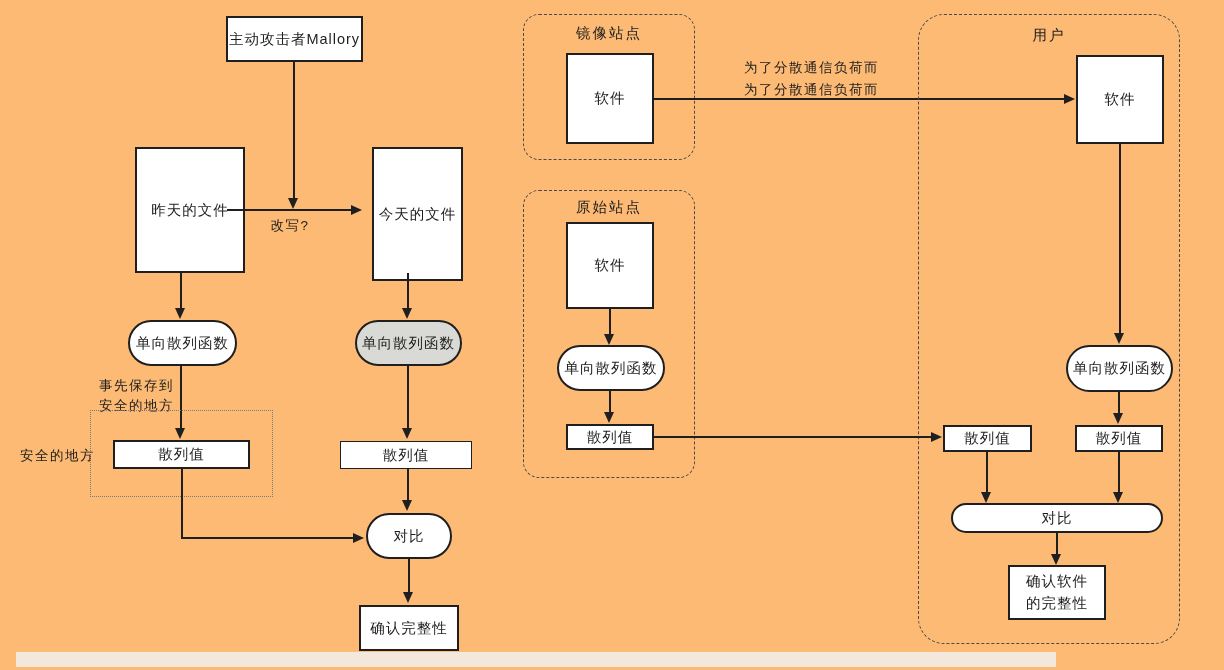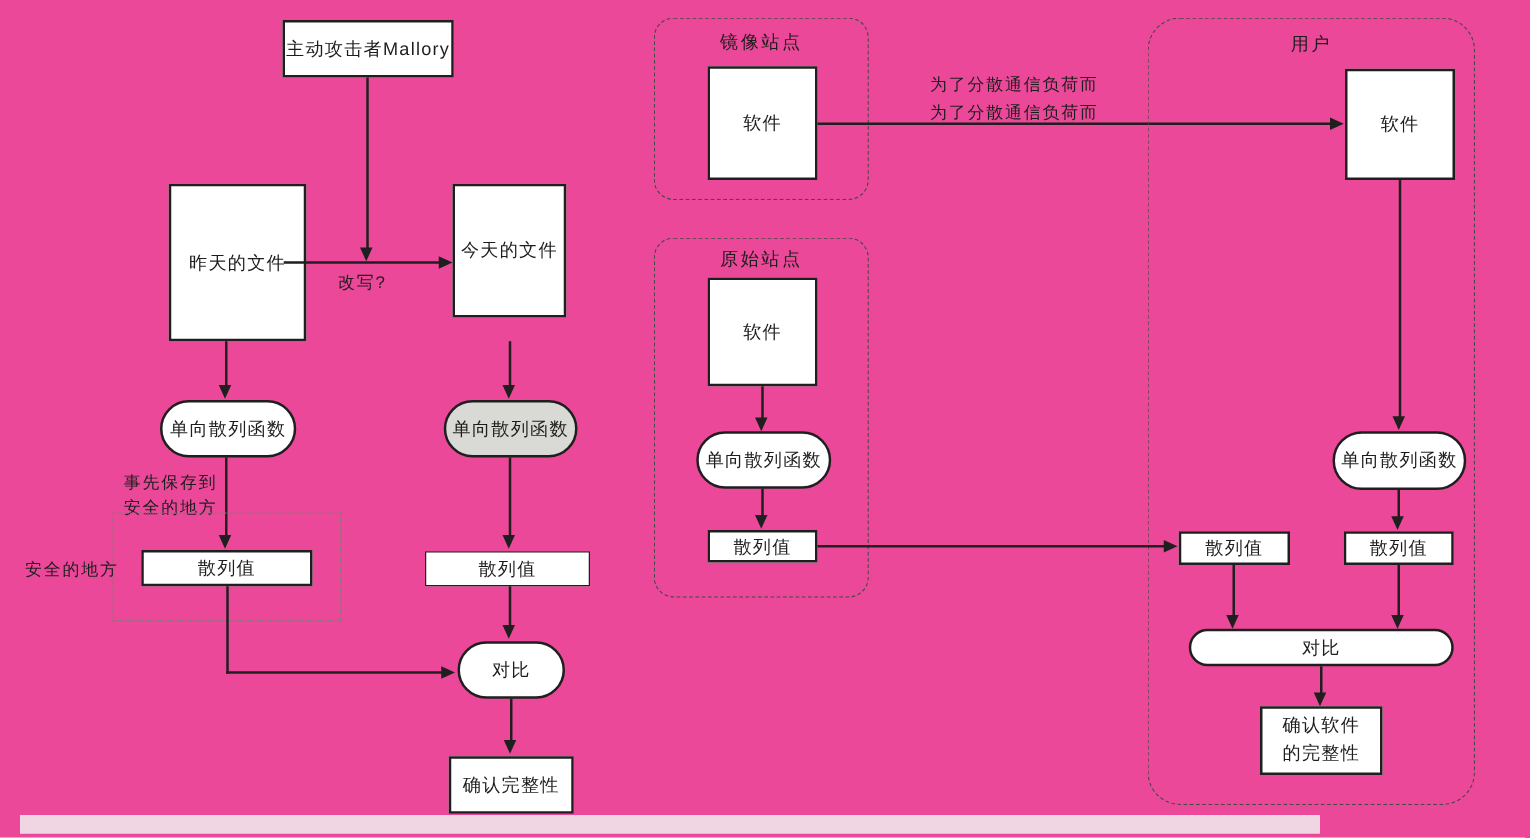--- a/index.html
+++ b/index.html
@@ -1,17 +1,17 @@
 <!DOCTYPE html>
 <html><head>
 <meta charset="utf-8">
 <style>
   html,body{margin:0;padding:0;background:#e9e9e9;}
   .stage{
-    position:relative;width:1224px;height:670px;background:#ec4899;overflow:hidden;
+    position:relative;width:1224px;height:670px;background:#fdba74;overflow:hidden;
     font-family:"Liberation Sans","DejaVu Sans",sans-serif;color:#1d1d1d;
   }
   .box{
     position:absolute;border:2px solid #1f1f1f;background:#ffffff;
     display:flex;align-items:center;justify-content:center;text-align:center;
     font-size:14.5px;letter-spacing:1px;box-sizing:border-box;
   }
   .thick{border-width:2.5px;}
   .thin{border-width:1.5px;}
   .oval{border-radius:24px;}
@@ -47,21 +47,21 @@
 <body>
 
 <div class="stage">
 
   <div class="box" style="left:226px;top:16px;width:137px;height:46px;">主动攻击者Mallory</div>
 
   <div class="vline" style="left:293px;top:62px;height:137px;"></div>
   <div class="ah-down" style="left:288px;top:198px;"></div>
 
   <div class="box" style="left:135px;top:147px;width:110px;height:126px;">昨天的文件</div>
-  <div class="box" style="left:362px;top:147px;width:91px;height:107px;">今天的文件</div>
+  <div class="box" style="left:372px;top:147px;width:91px;height:134px;">今天的文件</div>
 
   <div class="hline" style="left:227px;top:209px;width:126px;"></div>
   <div class="ah-right" style="left:351px;top:204.5px;"></div>
   <div class="note" style="left:262px;top:216px;width:56px;text-align:center;">改写?</div>
 
   <div class="vline" style="left:180px;top:273px;height:36px;"></div>
   <div class="ah-down" style="left:175px;top:308px;"></div>
   <div class="vline" style="left:407px;top:273px;height:36px;"></div>
   <div class="ah-down" style="left:402px;top:308px;"></div>
 

